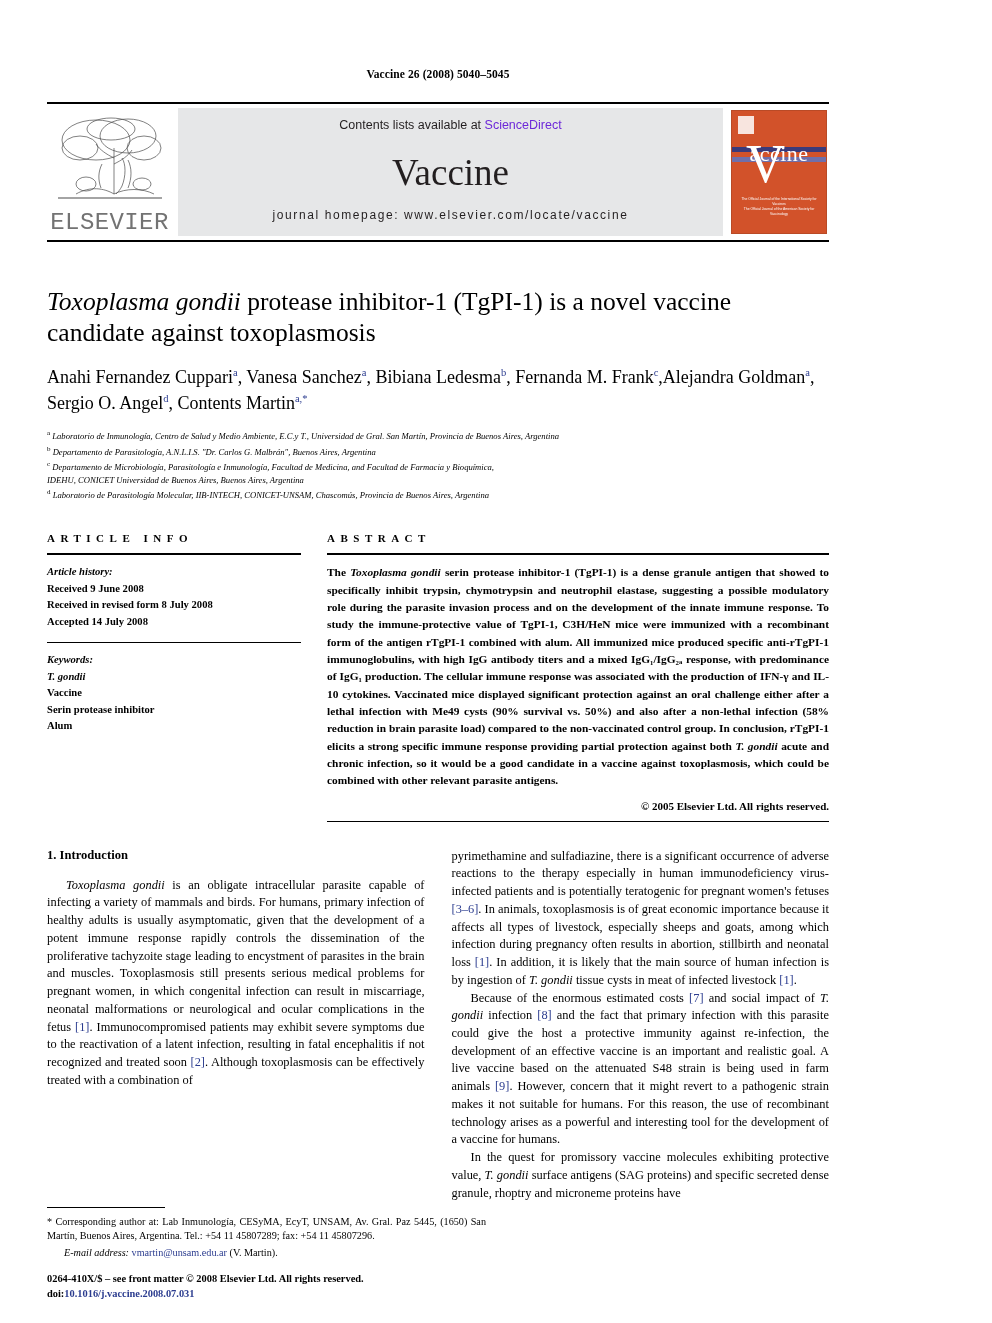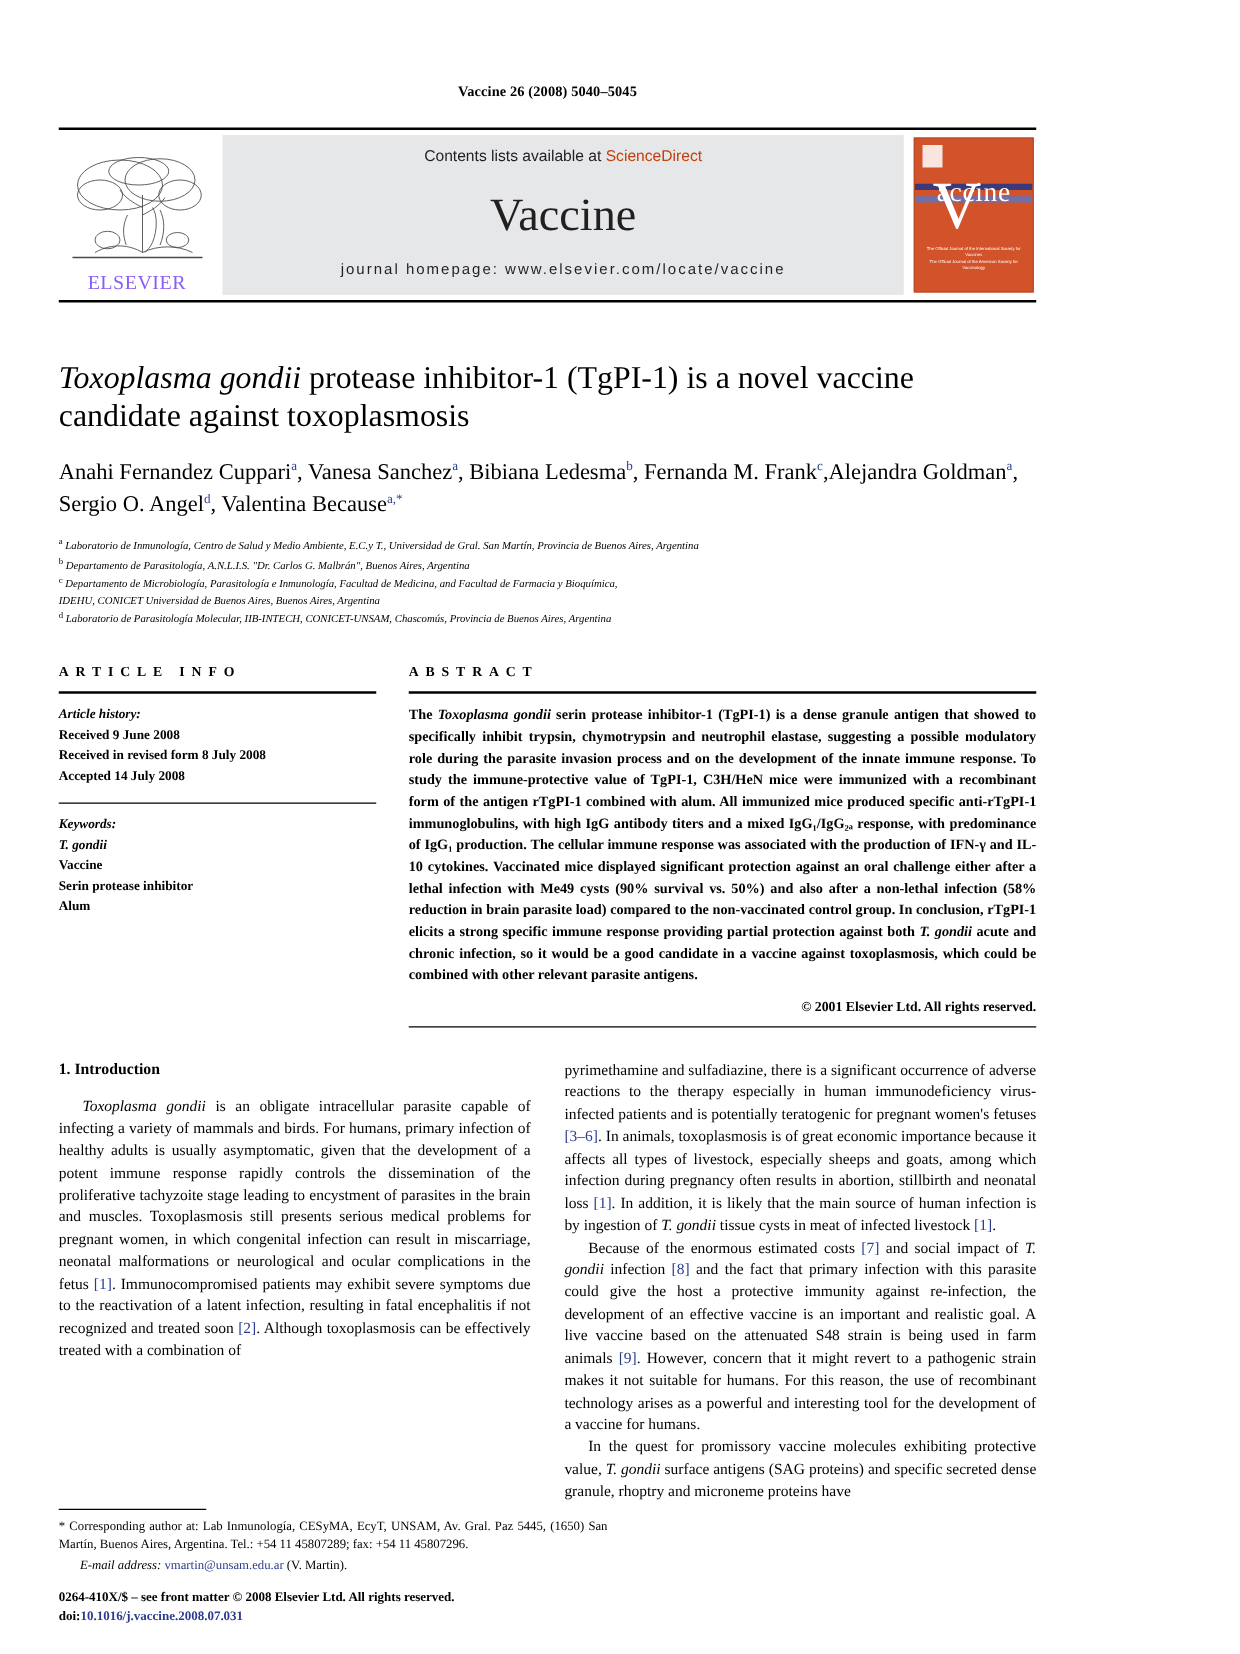--- a/index.html
+++ b/index.html
@@ -52,44 +52,44 @@
     justify-content: flex-end;
     align-items: center;
     padding-bottom: 1px;
   }
   .tree-box {
     width: 108px;
     height: 96px;
     position: relative;
   }
   .elsevier-word {
-    font-family: Liberation Serif, serif;
-    color: #8b5cf6;
-    font-size: 16px;
+    font-family: Liberation Mono, monospace;
+    color: #737373;
+    font-size: 24px;
     letter-spacing: 0.4px;
     line-height: 1;
     margin-top: 1px;
   }
   .banner-center {
     flex: 1 1 auto;
     background: #e6e7e8;
     margin: 0 6px 0 6px;
     display: flex;
     flex-direction: column;
     justify-content: space-between;
     align-items: center;
     padding: 10px 0 14px 0;
   }
   .contents-line {
     font-family: "Liberation Sans", sans-serif;
     font-size: 12.5px;
     color: #231f20;
   }
   .contents-line .sd {
-    color: #c2410c;
+    color: #6d28d9;
   }
   .journal-title {
     font-family: "Liberation Serif", serif;
     font-size: 37px;
     color: #231f20;
     line-height: 1;
     margin-top: 4px;
   }
   .homepage-line {
     font-family: "Liberation Sans", sans-serif;
@@ -377,21 +377,21 @@
           </div>
         </div>
       </div>
 
     </div>
     <div class="banner-rule-bottom"></div>
   </div>
 
   <div class="title-block">
     <h1 class="art-title"><span class="ital">Toxoplasma gondii</span><span> protease inhibitor-1 (TgPI-1) is a novel vaccine candidate against toxoplasmosis</span></h1>
-    <div class="authors"><span>Anahi Fernandez Cuppari</span><sup>a</sup>, <span>Vanesa Sanchez</span><sup>a</sup>, <span>Bibiana Ledesma</span><sup>b</sup>, <span>Fernanda M. Frank</span><sup>c</sup>,<span>Alejandra Goldman</span><sup>a</sup>, <span>Sergio O. Angel</span><sup>d</sup>, <span>Valentina Because</span><sup>a,*</sup></div>
+    <div class="authors"><span>Anahi Fernandez Cuppari</span><sup>a</sup>, <span>Vanesa Sanchez</span><sup>a</sup>, <span>Bibiana Ledesma</span><sup>b</sup>, <span>Fernanda M. Frank</span><sup>c</sup>,<span>Alejandra Goldman</span><sup>a</sup>, <span>Sergio O. Angel</span><sup>d</sup>, <span>Contents Martin</span><sup>a,*</sup></div>
     <div class="affils">
         <div><sup>a</sup> <span>Laboratorio de Inmunología, Centro de Salud y Medio Ambiente, E.C.y T., Universidad de Gral. San Martín, Provincia de Buenos Aires, Argentina</span></div>
         <div><sup>b</sup> <span>Departamento de Parasitología, A.N.L.I.S. "Dr. Carlos G. Malbrán", Buenos Aires, Argentina</span></div>
         <div><sup>c</sup> <span>Departamento de Microbiología, Parasitología e Inmunología, Facultad de Medicina, and Facultad de Farmacia y Bioquímica,</span></div>
         <div><span>IDEHU, CONICET Universidad de Buenos Aires, Buenos Aires, Argentina</span></div>
         <div><sup>d</sup> <span>Laboratorio de Parasitología Molecular, IIB-INTECH, CONICET-UNSAM, Chascomús, Provincia de Buenos Aires, Argentina</span></div>
       </div>
   </div>
 
   <div class="info-abstract">
@@ -407,21 +407,21 @@
       <div class="kw-line"><span class="it">T. gondii</span></div>
       <div class="kw-line">Vaccine</div>
       <div class="kw-line">Serin protease inhibitor</div>
       <div class="kw-line">Alum</div>
     </div>
 
     <div class="col-abstract">
       <div class="sec-label">ABSTRACT</div>
       <div class="rule-thick"></div>
       <div class="abstract-body"><span>The </span><span class="ital">Toxoplasma gondii</span><span> serin protease inhibitor-1 (TgPI-1) is a dense granule antigen that showed to specifically inhibit trypsin, chymotrypsin and neutrophil elastase, suggesting a possible modulatory role during the parasite invasion process and on the development of the innate immune response. To study the immune-protective value of TgPI-1, C3H/HeN mice were immunized with a recombinant form of the antigen rTgPI-1 combined with alum. All immunized mice produced specific anti-rTgPI-1 immunoglobulins, with high IgG antibody titers and a mixed IgG₁/IgG₂ₐ response, with predominance of IgG₁ production. The cellular immune response was associated with the production of IFN-γ and IL-10 cytokines. Vaccinated mice displayed significant protection against an oral challenge either after a lethal infection with Me49 cysts (90% survival vs. 50%) and also after a non-lethal infection (58% reduction in brain parasite load) compared to the non-vaccinated control group. In conclusion, rTgPI-1 elicits a strong specific immune response providing partial protection against both </span><span class="ital">T. gondii</span><span> acute and chronic infection, so it would be a good candidate in a vaccine against toxoplasmosis, which could be combined with other relevant parasite antigens.</span></div>
-      <div class="copyright">© 2001 Elsevier Ltd. All rights reserved.</div>
+      <div class="copyright">© 2005 Elsevier Ltd. All rights reserved.</div>
       <div class="abs-bottom-rule"></div>
     </div>
   </div>
 
   <div class="body-cols">
     <div class="bcol">
       <div class="sec-heading">1. Introduction</div>
       <p class="para"><span class="ital">Toxoplasma gondii</span><span> is an obligate intracellular parasite capable of infecting a variety of mammals and birds. For humans, primary infection of healthy adults is usually asymptomatic, given that the development of a potent immune response rapidly controls the dissemination of the proliferative tachyzoite stage leading to encystment of parasites in the brain and muscles. Toxoplasmosis still presents serious medical problems for pregnant women, in which congenital infection can result in miscarriage, neonatal malformations or neurological and ocular complications in the fetus </span><span class="ref">[1]</span><span>. Immunocompromised patients may exhibit severe symptoms due to the reactivation of a latent infection, resulting in fatal encephalitis if not recognized and treated soon </span><span class="ref">[2]</span><span>. Although toxoplasmosis can be effectively treated with a combination of</span></p>
     </div>
 

